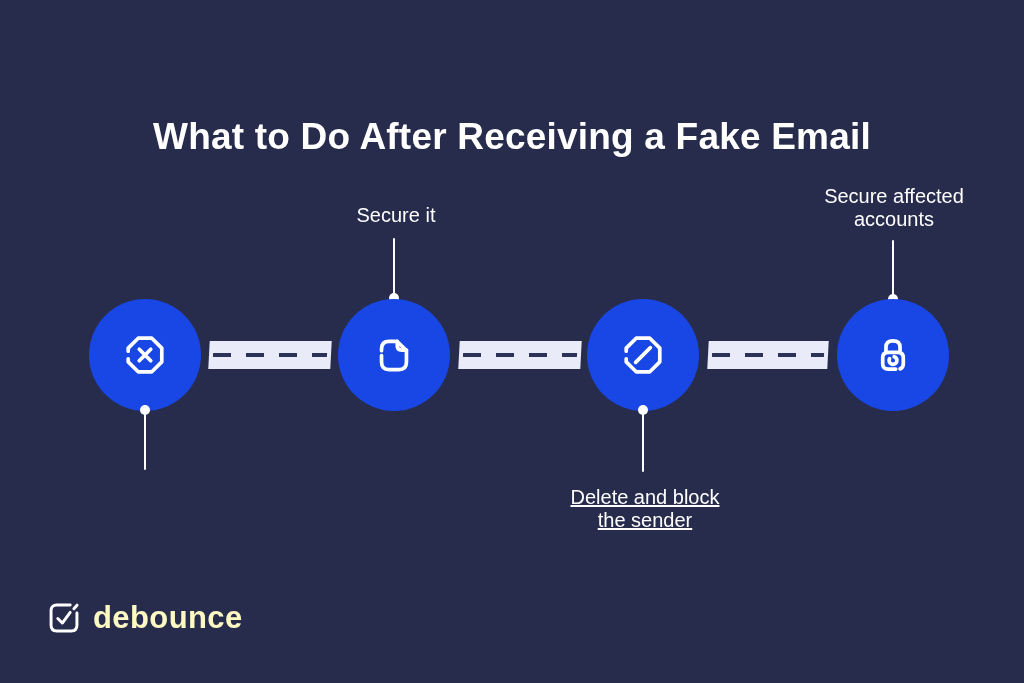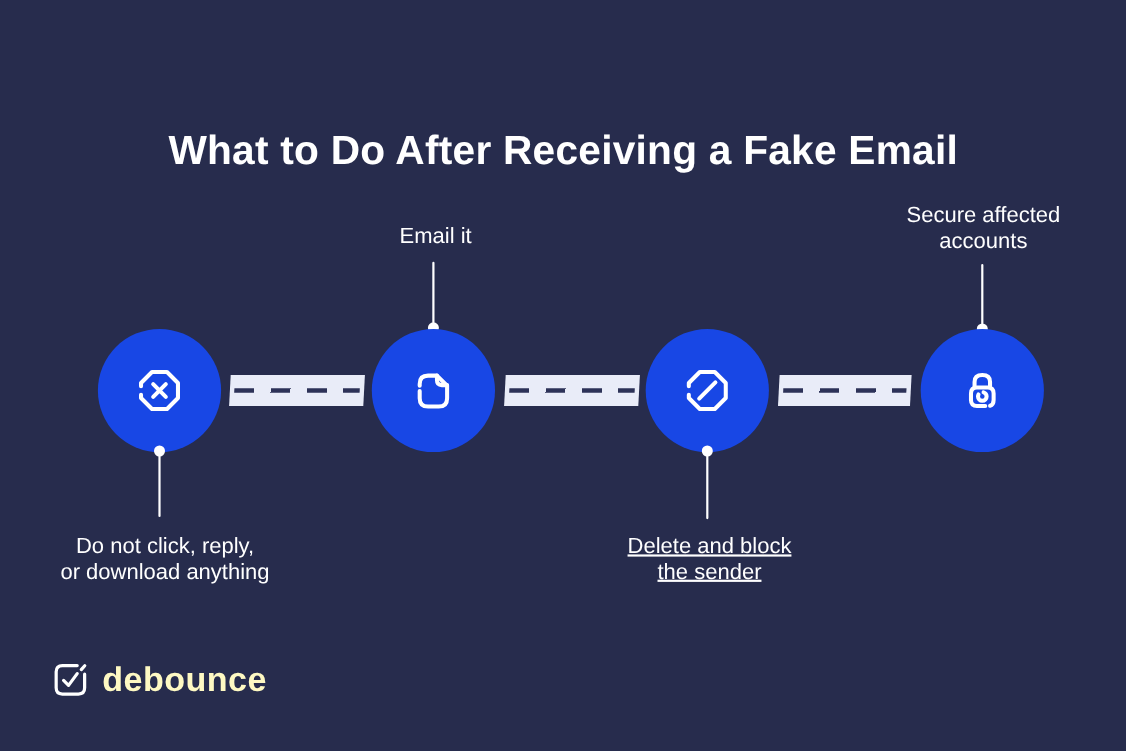--- a/index.html
+++ b/index.html
@@ -103,28 +103,26 @@
   <div class="title">What to Do After Receiving a Fake Email</div>
 
   <div class="circle" style="left:89px; top:299px;">
     <svg width="52" height="52" viewBox="0 0 48 48">
       <path class="icon-stroke" d="M8.5 20.5 V17.7 L17.7 8.5 H30.3 L39.5 17.7 V30.3 L30.3 39.5 H17.7 L8.5 30.3 V27.5"></path>
       <path class="icon-stroke" d="M18.7 18.7 L29.3 29.3 M29.3 18.7 L18.7 29.3"></path>
     </svg>
   </div>
   <div class="dot" style="left:140px; top:405px;"></div>
   <div class="stem" style="left:143.8px; top:414px; height:56px;"></div>
-  <div class="step-label" style="left:20px; top:486px; width:260px;">Do not click, reply,
-or download anything</div>
 
   <div class="road" style="left:209px; width:122px;">
     <div class="dashes"></div>
   </div>
 
-  <div class="step-label" style="left:296px; top:204px; width:200px;">Email it</div>
+  <div class="step-label" style="left:296px; top:204px; width:200px;">Secure it</div>
   <div class="stem" style="left:392.8px; top:238px; height:56px;"></div>
   <div class="dot" style="left:389px; top:293px;"></div>
   <div class="circle" style="left:338px; top:299px;">
     <svg width="52" height="52" viewBox="0 0 48 48">
       <path class="icon-stroke" d="M12.5 20 V18.5 Q12.5 11.5 19.5 11.5 H27 L35.5 20 V30.5 Q35.5 37.5 28.5 37.5 H19.5 Q12.5 37.5 12.5 30.5 V24.5"></path>
       <path class="icon-stroke" d="M27 11.5 V15.5 Q27 19.5 31 19.5 H35.5"></path>
     </svg>
   </div>
 
   <div class="road" style="left:459px; width:122px;">

